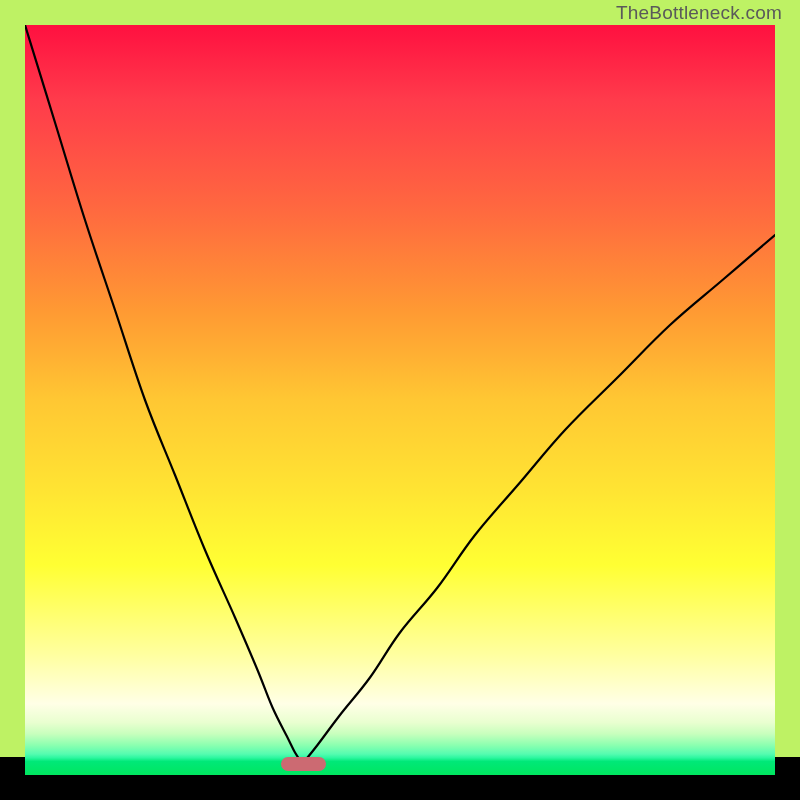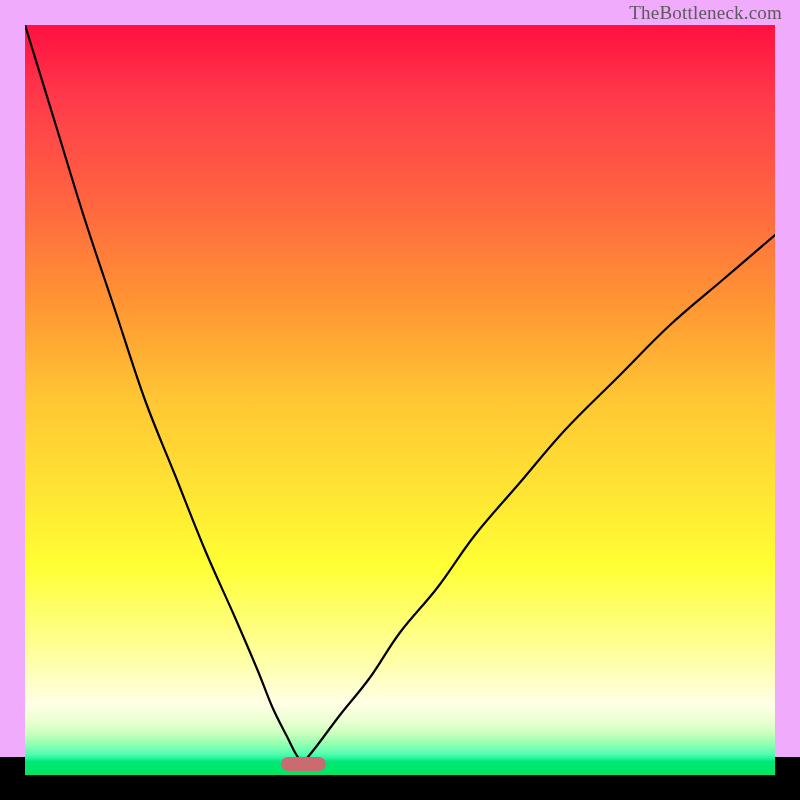--- a/index.html
+++ b/index.html
@@ -8,22 +8,21 @@
     width: 800px;
     height: 800px;
     overflow: hidden;
     background: #000;
     font-family: Arial, Helvetica, sans-serif;
   }
   .frame {
     position: relative;
     width: 800px;
     height: 757px;
-    background: #f0abfc;
-    font-family: Liberation Serif, serif;
+    background: #bef264;
   }
   .plot-area {
     position: absolute;
     left: 25px;
     top: 25px;
     width: 750px;
     height: 750px;
     overflow: hidden;
   }
   

